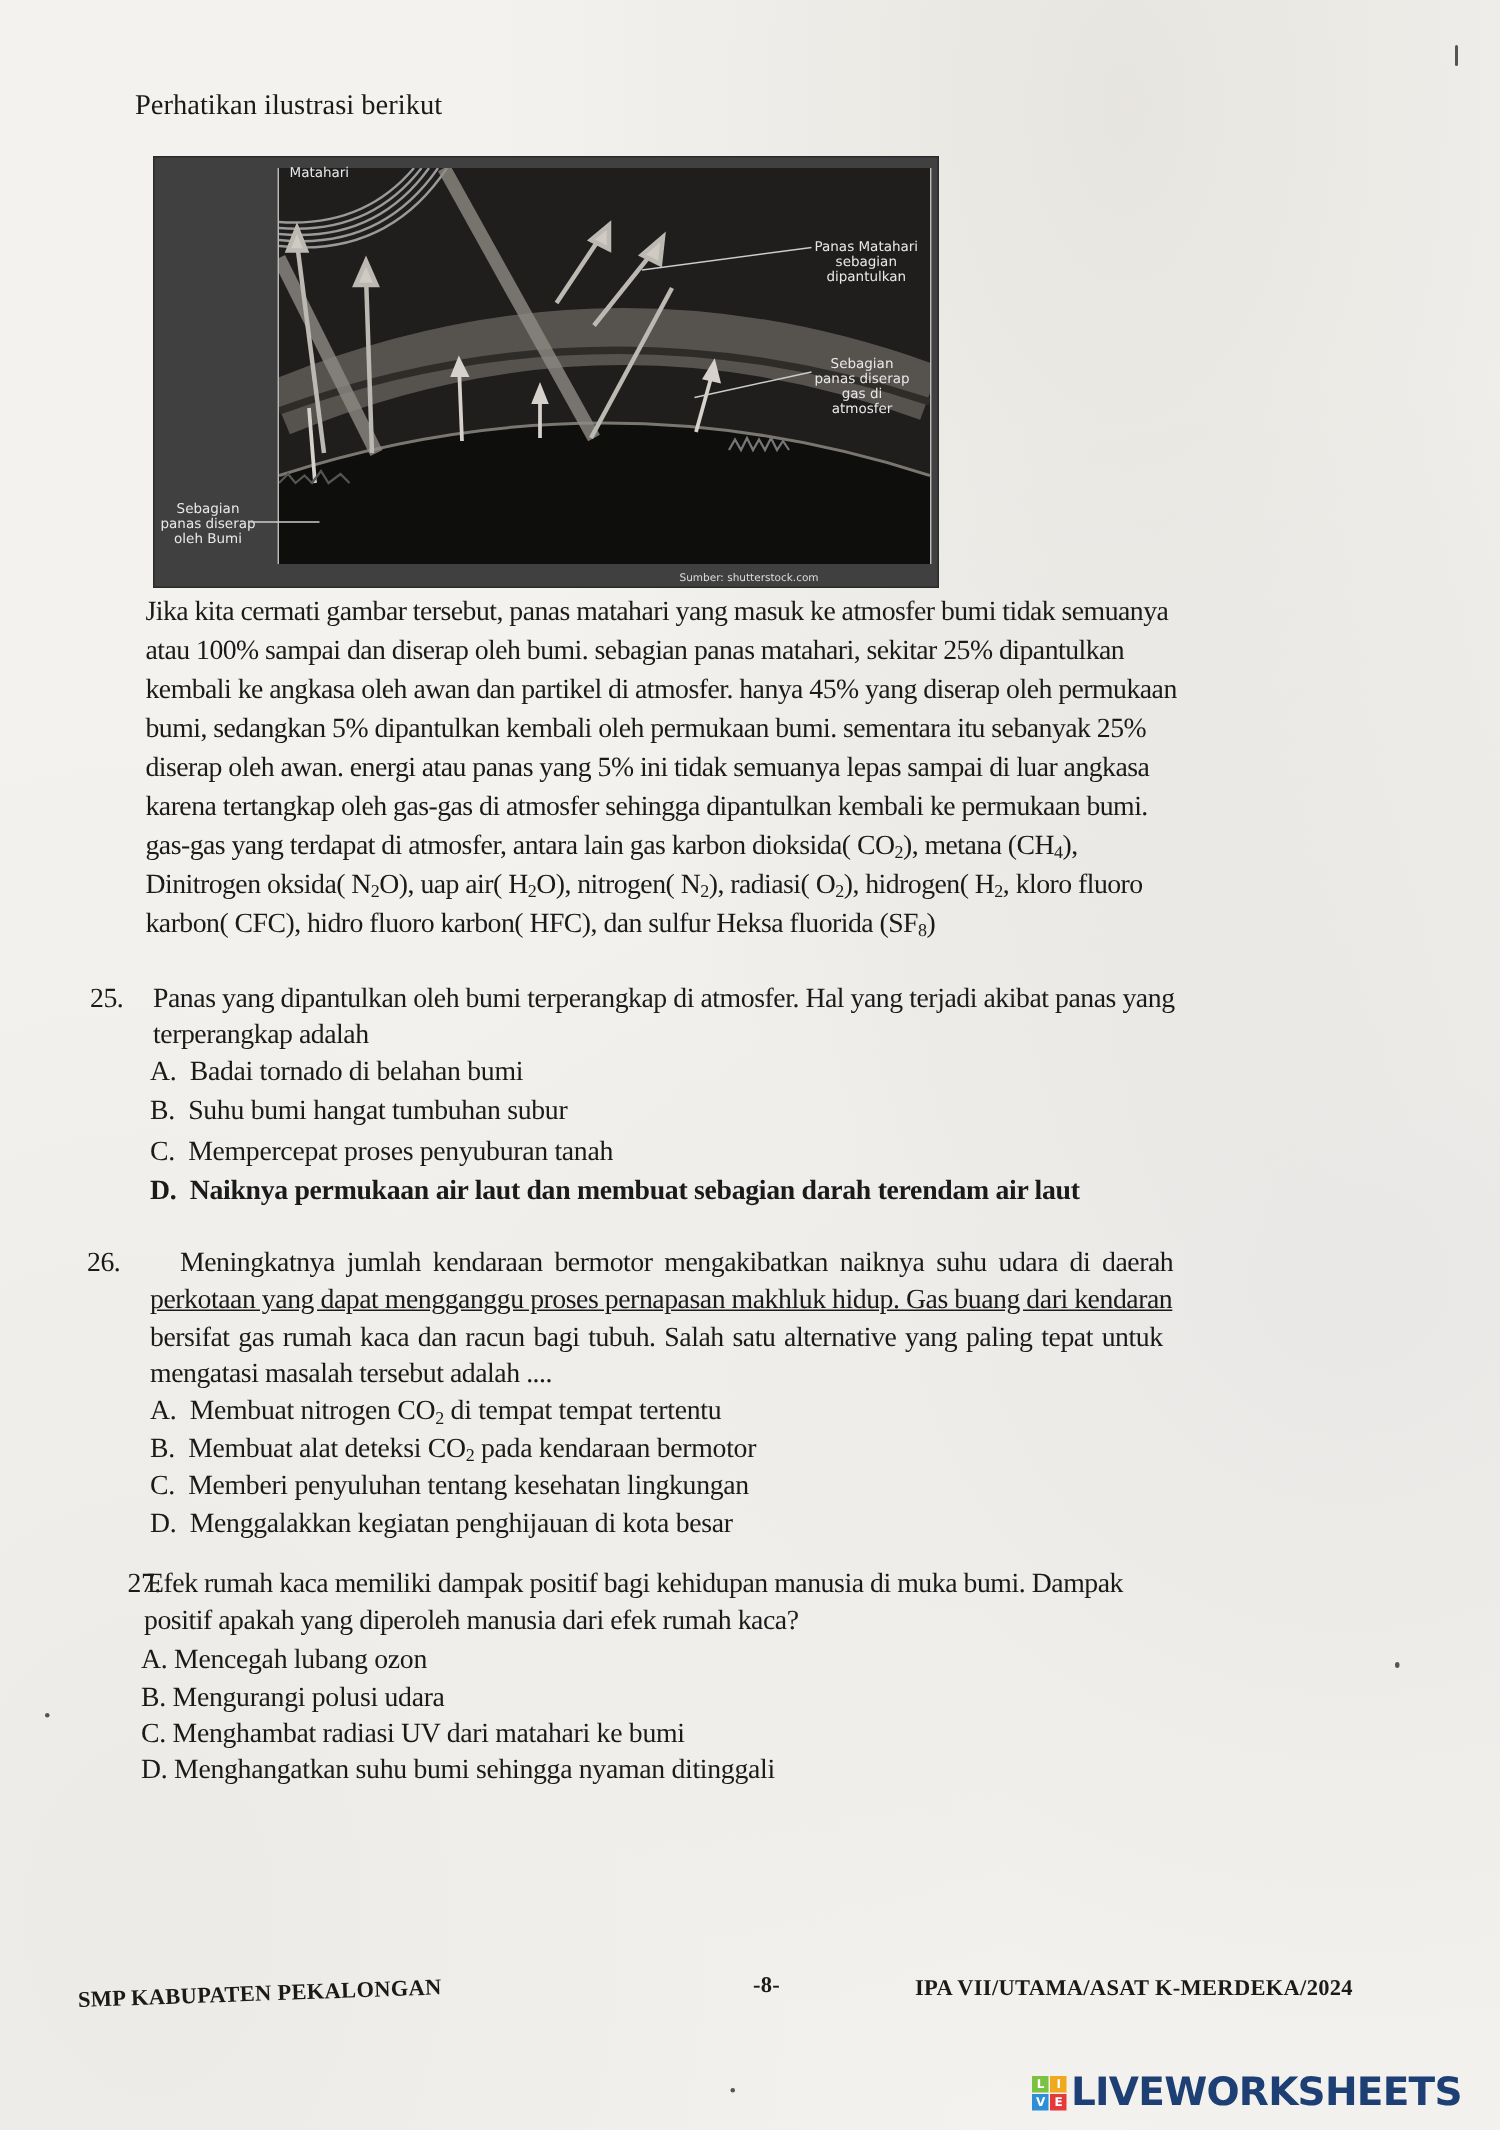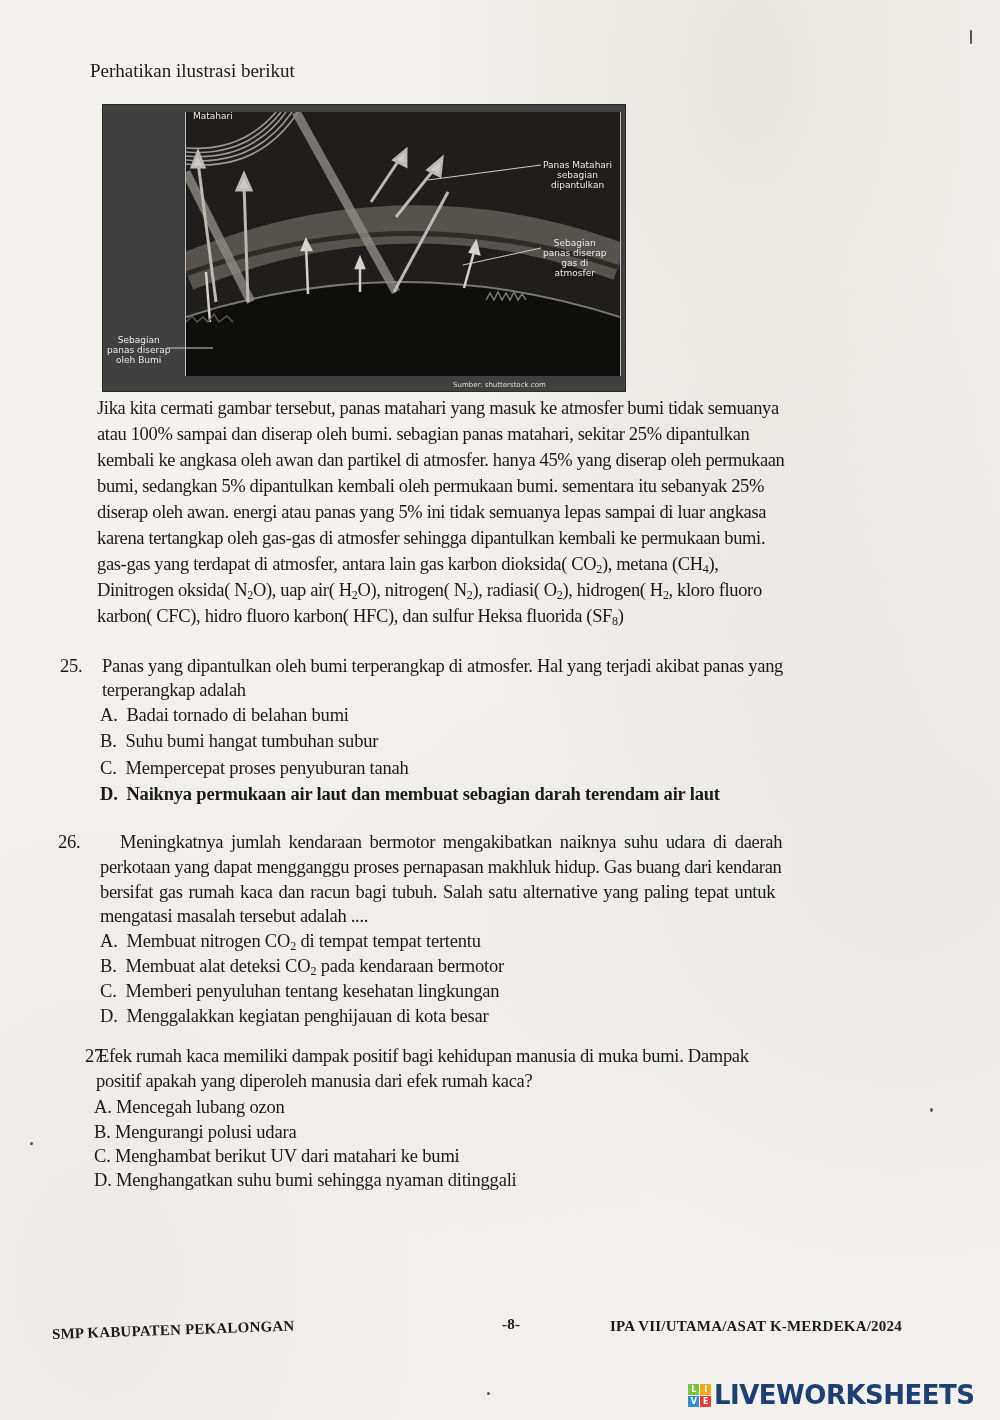--- a/index.html
+++ b/index.html
@@ -160,36 +160,36 @@
   <div class="t q" style="left:102px; top:680px;">terperangkap adalah</div>
   <div class="t opt" style="left:100px; top:705px;"><span>A.</span>&nbsp; <span>Badai tornado di belahan bumi</span></div>
   <div class="t opt" style="left:100px; top:731px;"><span>B.</span>&nbsp; <span>Suhu bumi hangat tumbuhan subur</span></div>
   <div class="t opt" style="left:100px; top:758px;"><span>C.</span>&nbsp; <span>Mempercepat proses penyuburan tanah</span></div>
   <div class="t opt" style="left:100px; top:784px;font-weight:bold;"><span>D.</span>&nbsp; <span>Naiknya permukaan air laut dan membuat sebagian darah terendam air laut</span></div>
 </div>
 
 <div>
   <div class="t q" style="left:58px; top:832px;">26.</div>
   <div class="t q" style="left:100px; top:832px; word-spacing:3.5px;margin-left:20px;">Meningkatnya jumlah kendaraan bermotor mengakibatkan naiknya suhu udara di daerah</div>
-  <div class="t q" style="left:100px; top:857px;">perkotaan yang dapat mengganggu proses pernapasan makhluk hidup. Gas buang dari kendaran</div>
+  <div class="t q" style="left:100px; top:857px;text-decoration:underline;">perkotaan yang dapat mengganggu proses pernapasan makhluk hidup. Gas buang dari kendaran</div>
   <div class="t q" style="left:100px; top:882px; word-spacing:1.5px;">bersifat gas rumah kaca dan racun bagi tubuh. Salah satu alternative yang paling tepat untuk</div>
   <div class="t q" style="left:100px; top:906px;">mengatasi masalah tersebut adalah ....</div>
   <div class="t opt" style="left:100px; top:931px;"><span>A.</span>&nbsp; <span>Membuat nitrogen CO</span><sub>2</sub><span> di tempat tempat tertentu</span></div>
   <div class="t opt" style="left:100px; top:956px;"><span>B.</span>&nbsp; <span>Membuat alat deteksi CO</span><sub>2</sub><span> pada kendaraan bermotor</span></div>
   <div class="t opt" style="left:100px; top:981px;"><span>C.</span>&nbsp; <span>Memberi penyuluhan tentang kesehatan lingkungan</span></div>
   <div class="t opt" style="left:100px; top:1006px;"><span>D.</span>&nbsp; <span>Menggalakkan kegiatan penghijauan di kota besar</span></div>
 </div>
 
 <div>
   <div class="t q" style="left:58px; top:1046px;margin-left:27px;">27.</div>
   <div class="t q" style="left:98px; top:1046px;">Efek rumah kaca memiliki dampak positif bagi kehidupan manusia di muka bumi.  Dampak</div>
   <div class="t q" style="left:96px; top:1071px;">positif apakah yang diperoleh manusia dari efek rumah kaca?</div>
   <div class="t opt" style="left:94px; top:1097px;"><span>A.</span> <span>Mencegah lubang ozon</span></div>
   <div class="t opt" style="left:94px; top:1122px;"><span>B.</span> <span>Mengurangi polusi udara</span></div>
-  <div class="t opt" style="left:94px; top:1146px;"><span>C.</span> <span>Menghambat berikut UV dari matahari ke bumi</span></div>
+  <div class="t opt" style="left:94px; top:1146px;"><span>C.</span> <span>Menghambat radiasi UV dari matahari ke bumi</span></div>
   <div class="t opt" style="left:94px; top:1170px;"><span>D.</span> <span>Menghangatkan suhu bumi sehingga nyaman ditinggali</span></div>
 </div>
 
 <div class="t footer" style="left:52px; top:1326px; transform: rotate(-2deg); transform-origin: left;">SMP KABUPATEN PEKALONGAN</div>
 <div class="t footer" style="left:502px; top:1316px;">-8-</div>
 <div class="t footer" style="left:610px; top:1318px;">IPA VII/UTAMA/ASAT K-MERDEKA/2024</div>
 
 <div class="lw-logo">
   <div class="lw-grid">
     <div class="lw-cell" style="background:#7cc242;">L</div>

